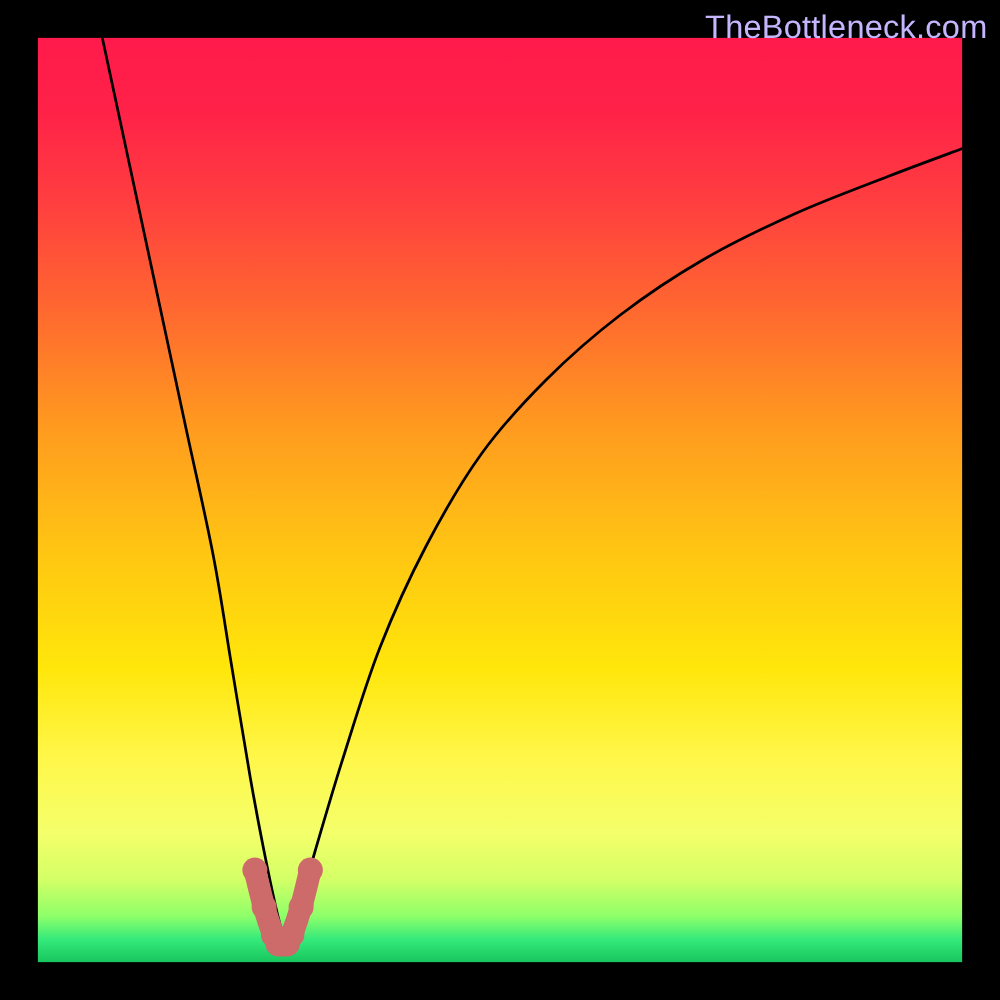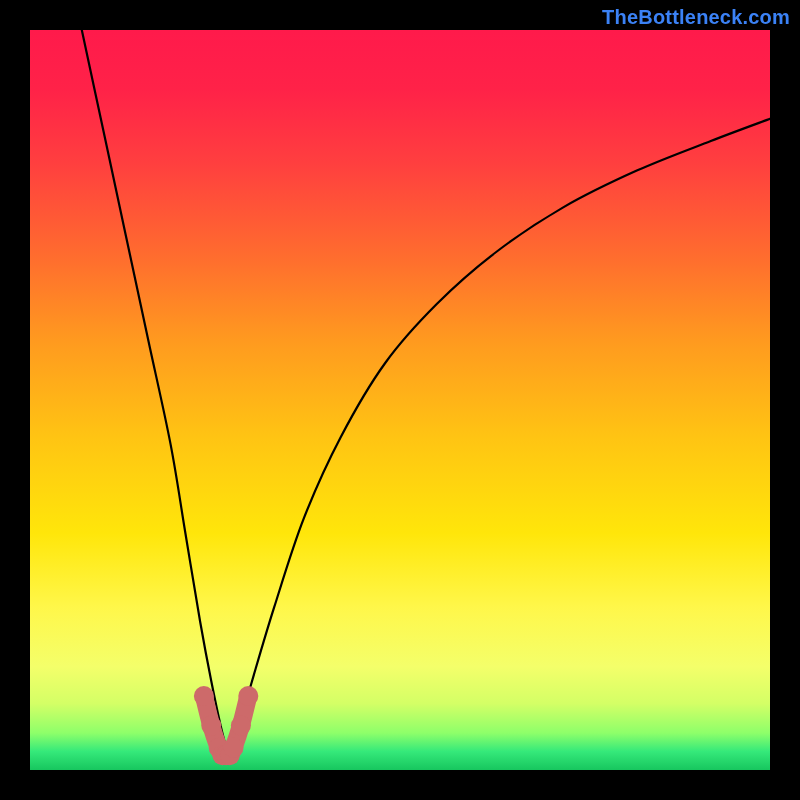--- a/index.html
+++ b/index.html
@@ -29,25 +29,24 @@
     inset: 0;
   }
   .curves {
     position: absolute;
     inset: 0;
   }
   .watermark {
     position: absolute;
     top: 6px;
     right: 10px;
-    color: #3b82f6;
-    font-size: 20px;
+    color: #c4b5fd;
+    font-size: 26px;
     letter-spacing: 0.2px;
     user-select: none;
-    font-weight: bold;
   }
 </style>
 </head>
 <body>
 
 <div class="frame">
   <div class="plot">
     <svg class="gradient" viewBox="0 0 740 740" preserveAspectRatio="none">
       <defs>
         <linearGradient id="bg" x1="0" y1="0" x2="0" y2="1">

